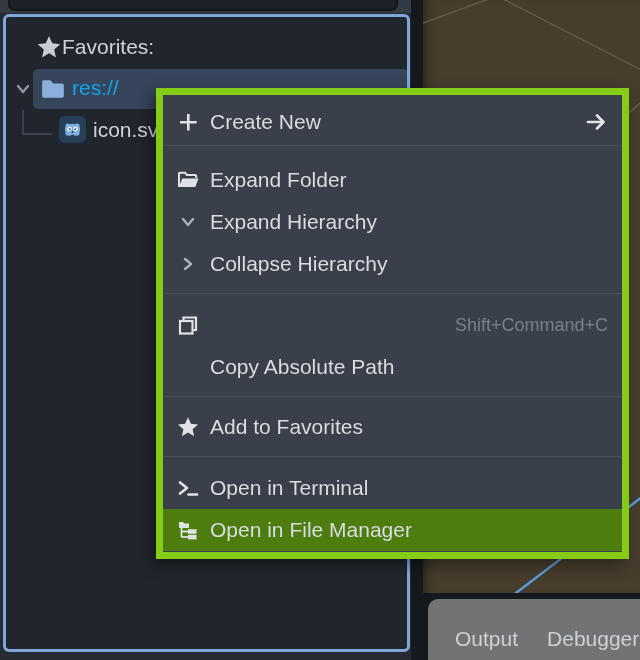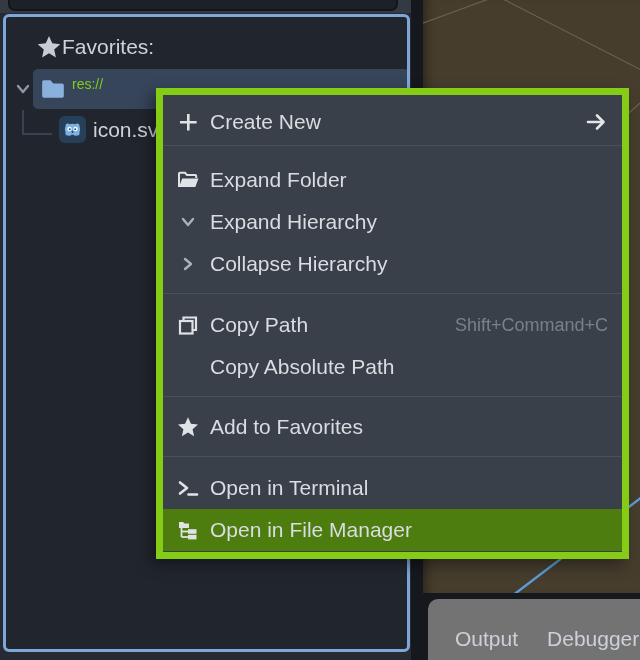--- a/index.html
+++ b/index.html
@@ -28,21 +28,21 @@
   
   .dock { position:absolute; left:3px; top:14px; width:407px; height:638px;
     background:#21262e; border:3px solid #7ea7d8; border-radius:6px; z-index:1; overflow:hidden; }
   .fav-row { position:absolute; left:0; top:16px; width:100%; height:28px; display:flex; align-items:center; }
   .fav-star { margin-left:30px; width:26px; height:26px; }
   .fav-label { color:#ced3d9; font-size:21px; }
   .sel-row { position:absolute; left:27px; top:52px; width:377px; height:40px;
     background:#36455a; border-radius:5px; }
   .tree-chevron { position:absolute; left:7px; top:62px; width:20px; height:20px; }
   .folder-ic { position:absolute; left:34px; top:59px; width:26px; height:26px; }
-  .res-label { position:absolute; left:66px; top:59px; color:#84cc16; font-size:14px; }
+  .res-label { position:absolute; left:66px; top:59px; color:#0ea5e9; font-size:21px; }
   .guide-v { position:absolute; left:16px; top:93px; width:2px; height:25px; background:#3d434e; }
   .guide-h { position:absolute; left:16px; top:116px; width:30px; height:2px; background:#3d434e; }
   .godot-badge { position:absolute; left:53px; top:99px; width:27px; height:27px;
     background:#264059; border-radius:6px; display:flex; align-items:center; justify-content:center; }
   .file-label { position:absolute; left:87px; top:101px; color:#ced3d9; font-size:21px; white-space:nowrap; }
   
   .menu { position:absolute; left:156px; top:88px; width:473px; background:#3a4049;
     border:7px solid #84cc16; box-shadow:-5px 6px 14px rgba(0,0,0,.4); z-index:5; padding-top:5px; padding-bottom:1px; }
   .mi { height:42px; display:flex; align-items:center; padding:0 14px 0 12px; cursor:default; }
   .mi.first { height:44px; }
@@ -161,21 +161,20 @@
 
     <div class="msep mid"></div>
 
     <div class="mi">
       <span class="ic">
         <svg width="24" height="24" viewBox="0 0 24 24">
           <path d="M7.5 8 V4.5 H20 V17 H16.5" fill="none" stroke="#e0e3e6" stroke-width="2.2"></path>
           <rect x="4" y="8" width="12.5" height="12.5" fill="none" stroke="#e0e3e6" stroke-width="2.2"></rect>
         </svg>
       </span>
-      <span class="lbl">Copy Path</span>
       <span class="shortcut">Shift+Command+C</span>
     </div>
 
     <div class="mi">
       <span class="ic"></span>
       <span class="lbl">Copy Absolute Path</span>
     </div>
 
     <div class="msep s3"></div>
 

